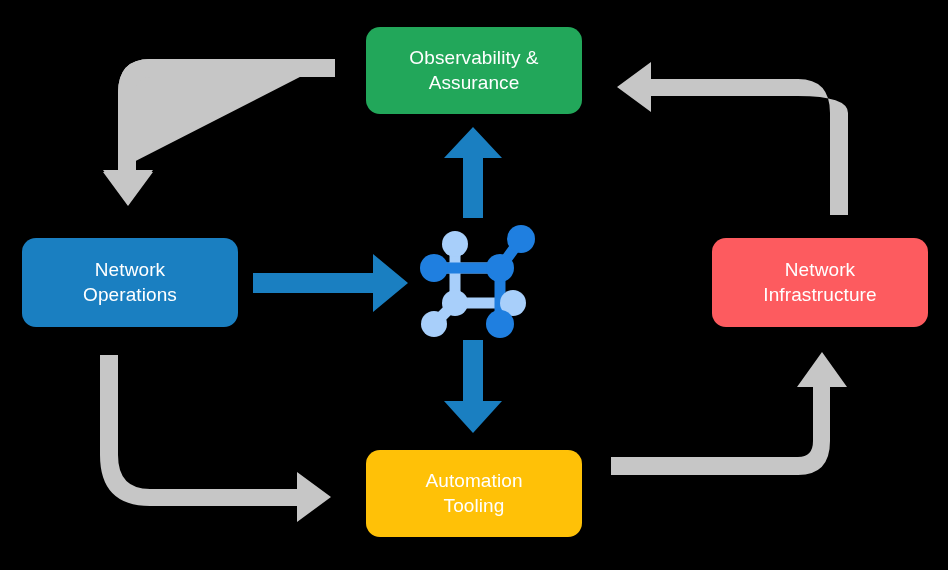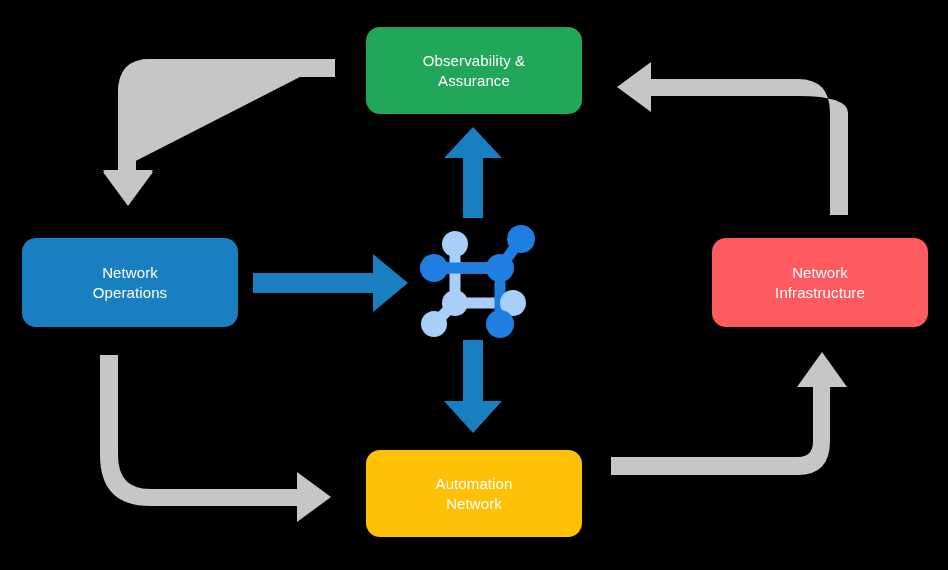--- a/index.html
+++ b/index.html
@@ -1,20 +1,20 @@
 <!DOCTYPE html>
 <html><head>
 <meta charset="utf-8">
 <style>
   html,body{margin:0;padding:0;background:#000;}
   body{width:948px;height:570px;overflow:hidden;
        font-family:"Liberation Sans","DejaVu Sans",sans-serif;}
   #stage{position:relative;width:948px;height:570px;background:#000;}
   .node{position:absolute;border-radius:14px;display:flex;align-items:center;
-        justify-content:center;text-align:center;color:#fff;font-size:15px;
+        justify-content:center;text-align:center;color:#fff;font-size:19px;
         line-height:1.28;font-weight:400;letter-spacing:.1px;padding:0 10px;
         box-sizing:border-box;}
   #node-observability{left:366px;top:27px;width:216px;height:87px;background:#22a75a;}
   #node-operations   {left:22px; top:238px;width:216px;height:89px;background:#1a7fc1;}
   #node-infrastructure{left:712px;top:238px;width:216px;height:89px;background:#fd5b5f;}
   #node-automation   {left:366px;top:450px;width:216px;height:87px;background:#ffc107;}
   .svg-layer{position:absolute;left:0;top:0;width:948px;height:570px;}
   .nlabel{white-space:pre-line;}
 </style>
 </head>
@@ -84,16 +84,16 @@
 Operations</span>
   </div>
 
   <div class="node" id="node-infrastructure">
     <span class="nlabel">Network
 Infrastructure</span>
   </div>
 
   <div class="node" id="node-automation">
     <span class="nlabel">Automation
-Network</span>
+Tooling</span>
   </div>
 
 </div>
 
 </body></html>

